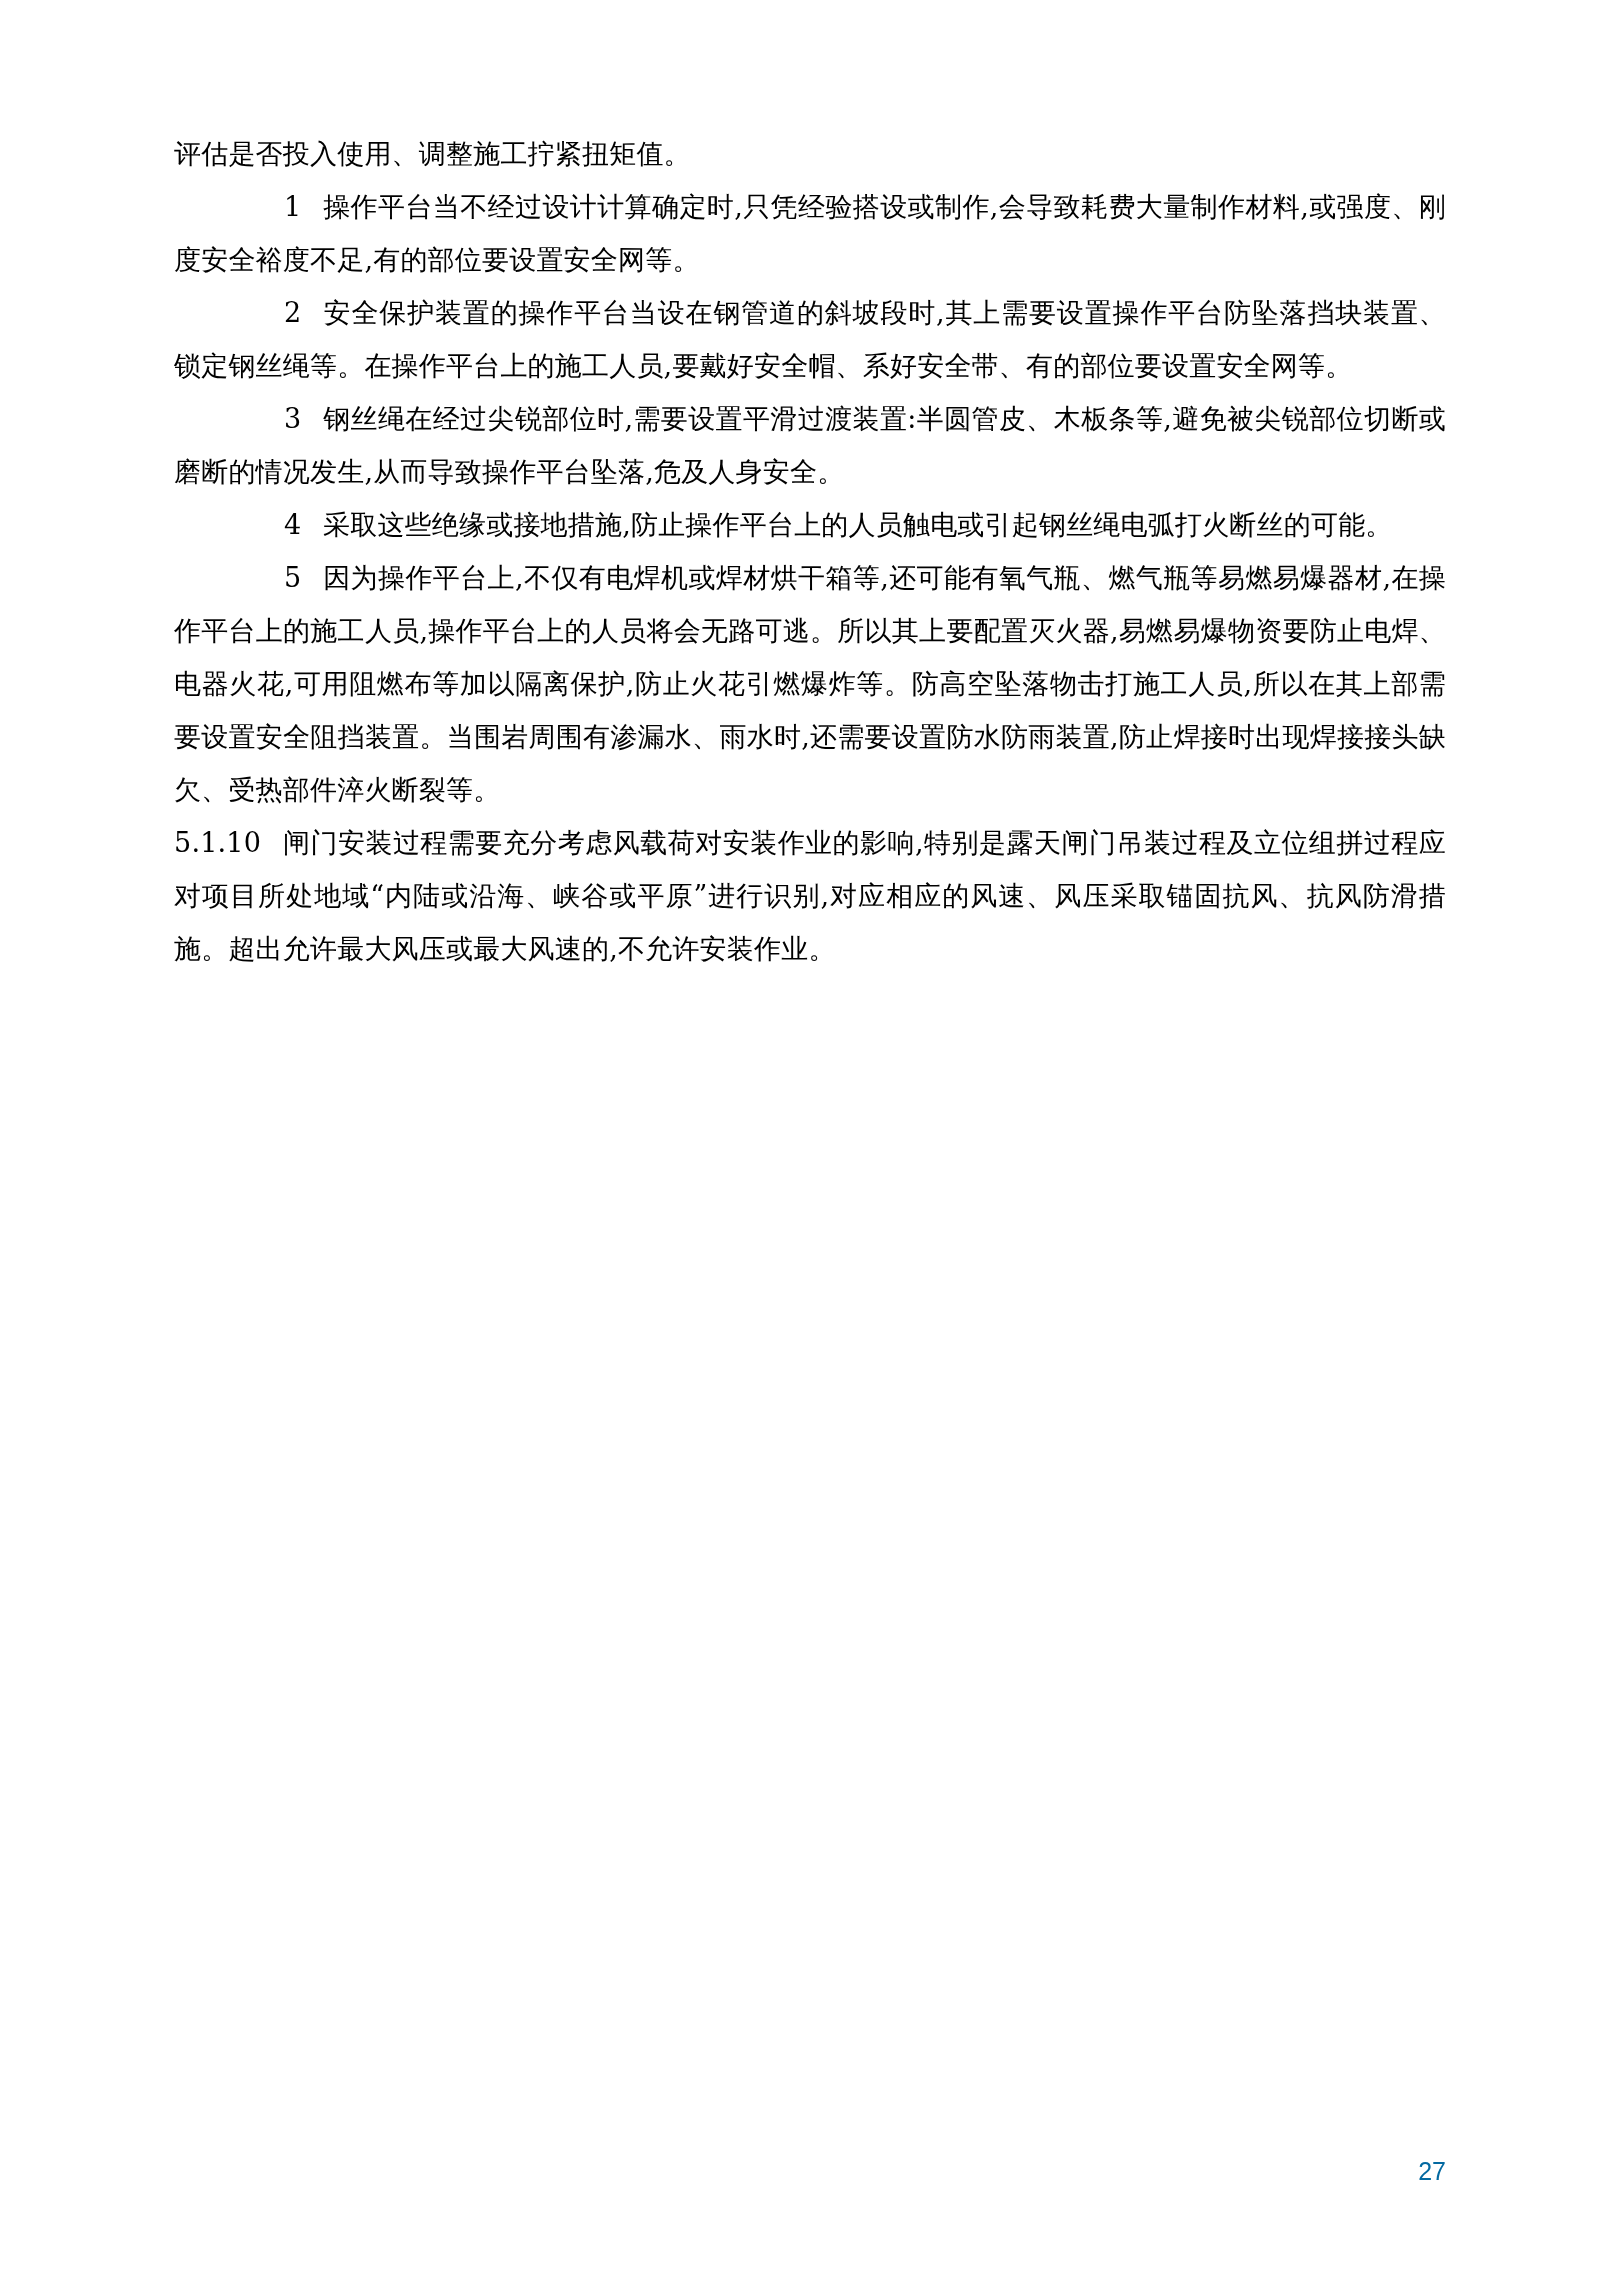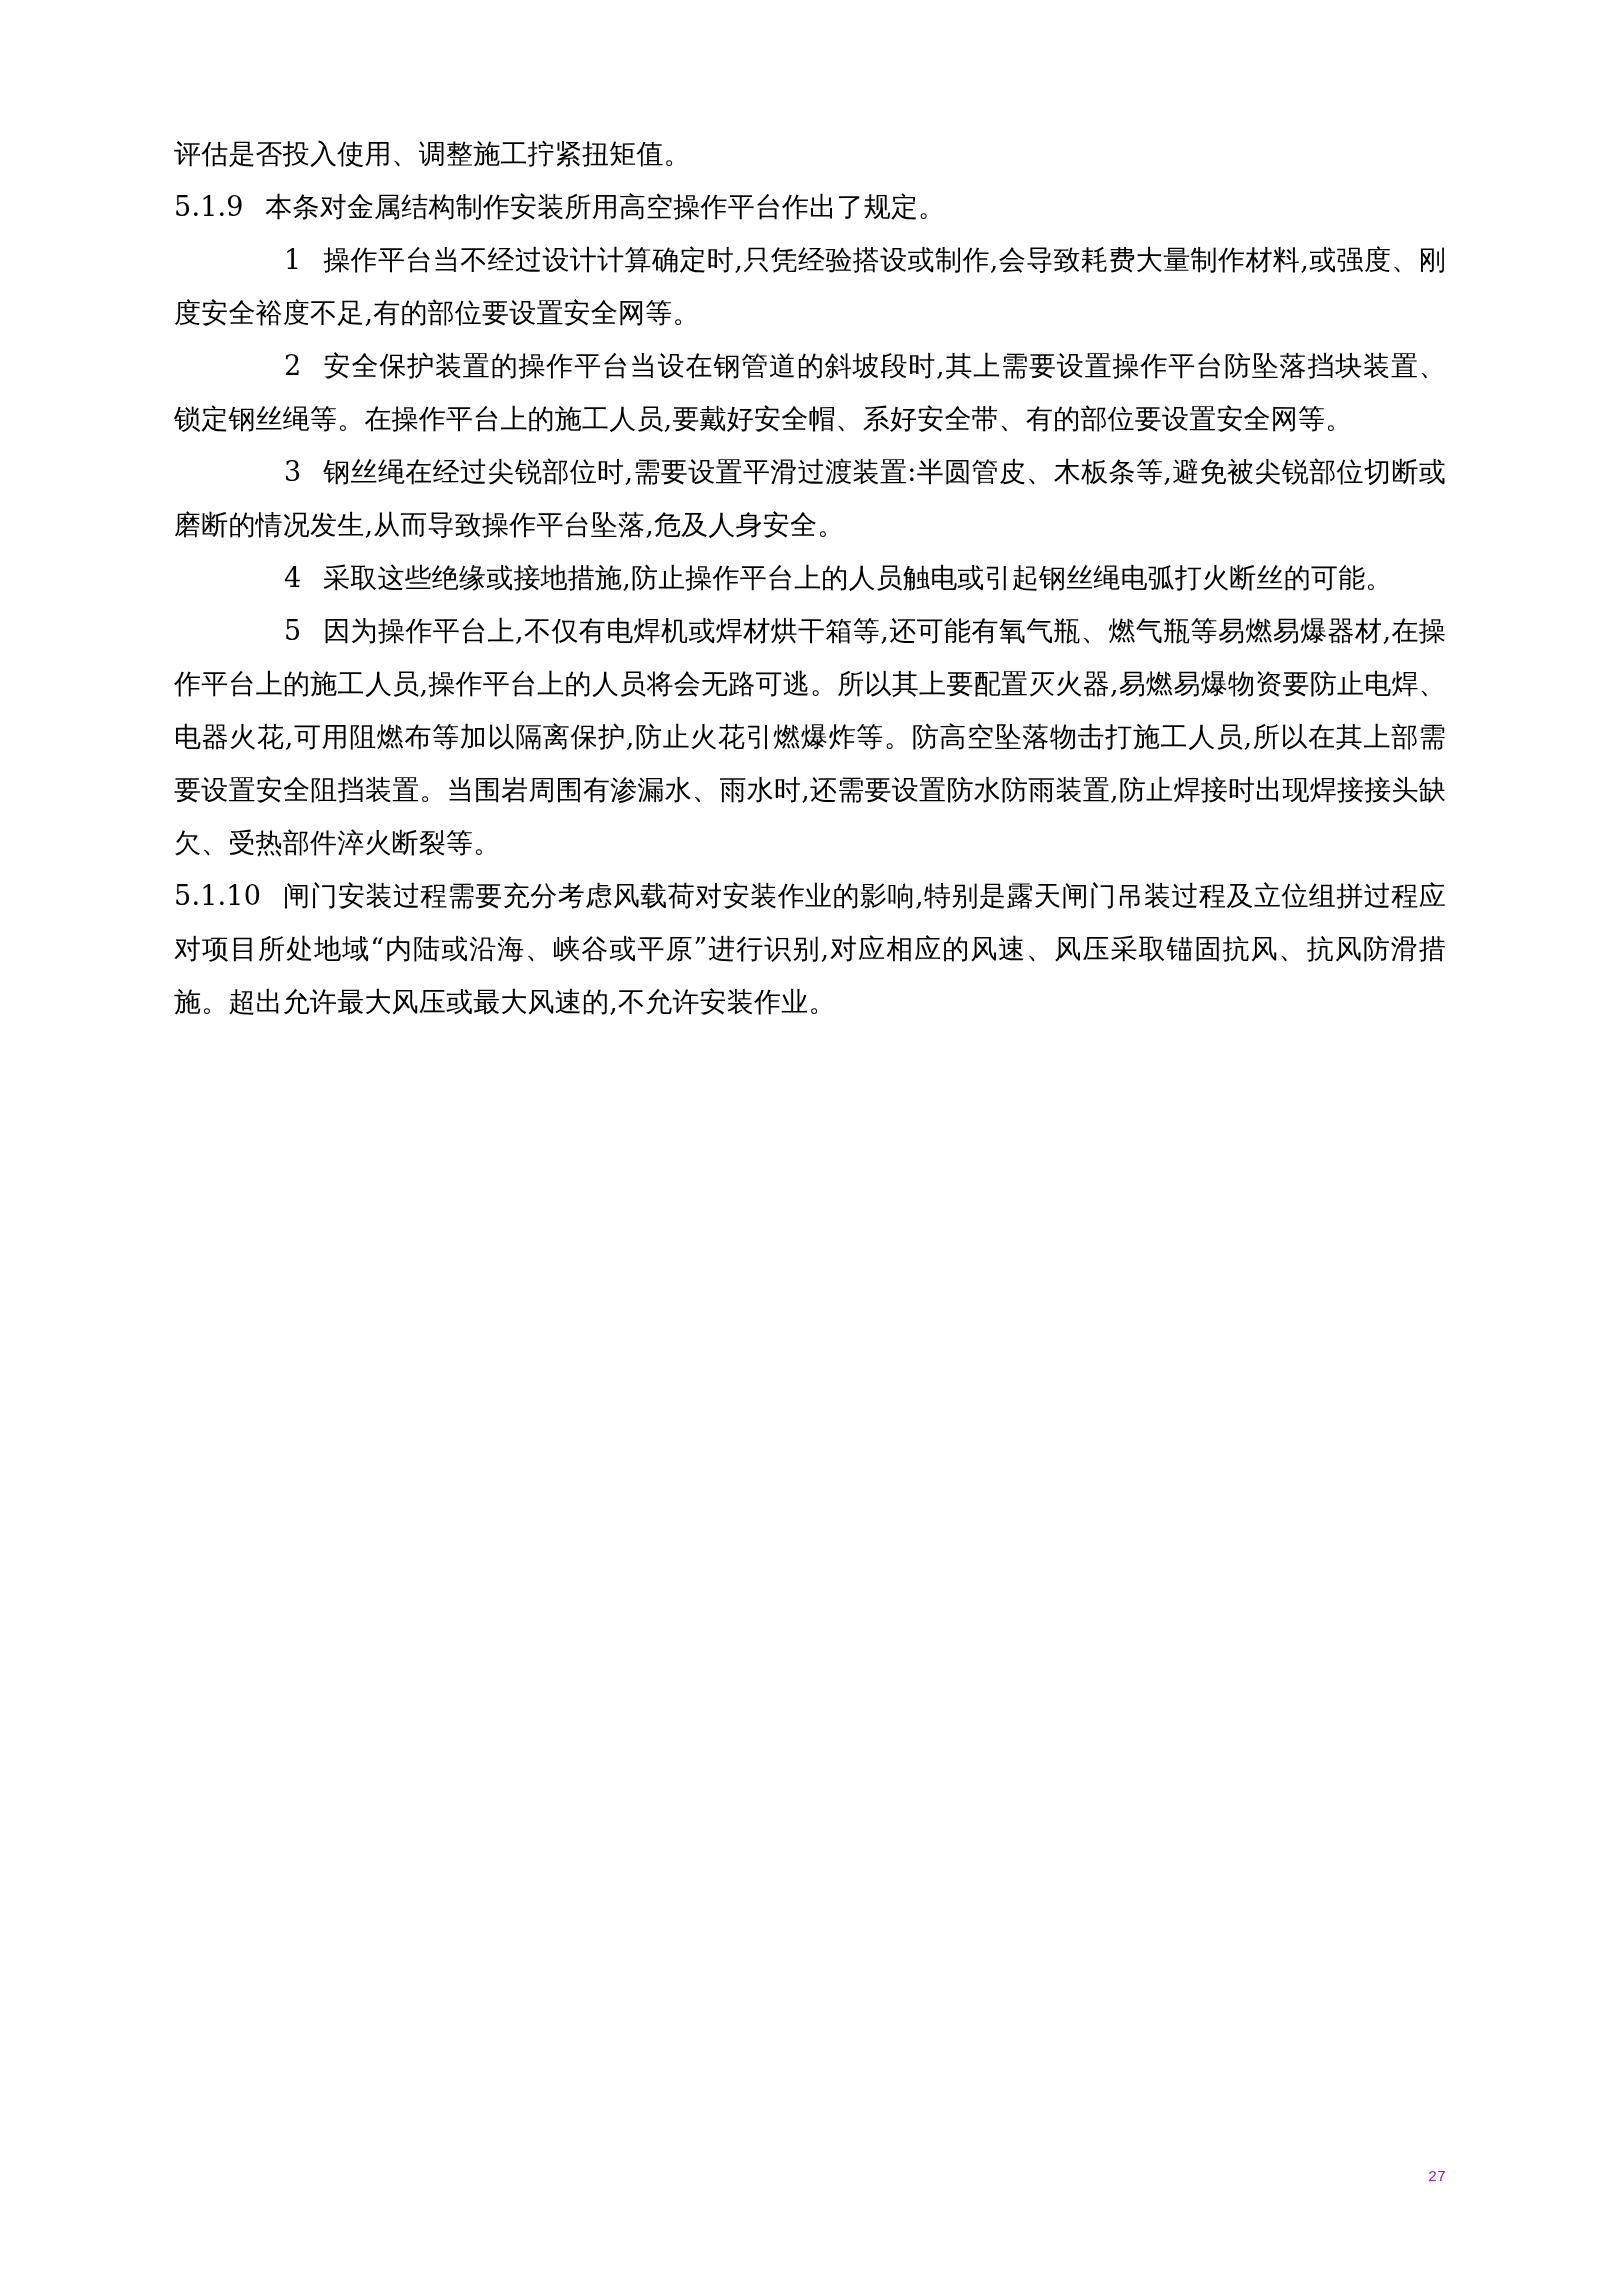--- a/index.html
+++ b/index.html
@@ -38,41 +38,38 @@
     display: inline-block;
   }
   .gap-md {
     display: inline-block;
     width: 21.6px;
   }
   .page-number {
     position: absolute;
     right: 174px;
     bottom: 106px;
-    font-size: 15px;
-    font-family: Liberation Mono, monospace;
-    color: #a21caf;
+    font-size: 25px;
+    font-family: Liberation Sans, sans-serif;
+    color: #0369a1;
   }
 </style>
 </head>
 <body>
 
 <div class="page">
 
   <div class="body-text">
 
     <p class="indent-0">
       <span>评估是否投入使用、调整施工拧紧扭矩值。</span>
     </p>
 
 
 
-    <p class="indent-0">
-      <span class="num-label">5.1.9</span><span class="gap-md"></span><span>本条对金属结构制作安装所用高空操作平台作出了规定。</span>
-    </p>
 
     <p class="indent-2">
       <span class="num-label">1</span><span class="gap-md"></span><span>操作平台当不经过设计计算确定时,只凭经验搭设或制作,会导致耗费大量制作材料,或强度、刚度安全裕度不足,有的部位要设置安全网等。</span>
     </p>
 
     <p class="indent-2">
       <span class="num-label">2</span><span class="gap-md"></span><span>安全保护装置的操作平台当设在钢管道的斜坡段时,其上需要设置操作平台防坠落挡块装置、锁定钢丝绳等。在操作平台上的施工人员,要戴好安全帽、系好安全带、有的部位要设置安全网等。</span>
     </p>
 
     <p class="indent-2">

